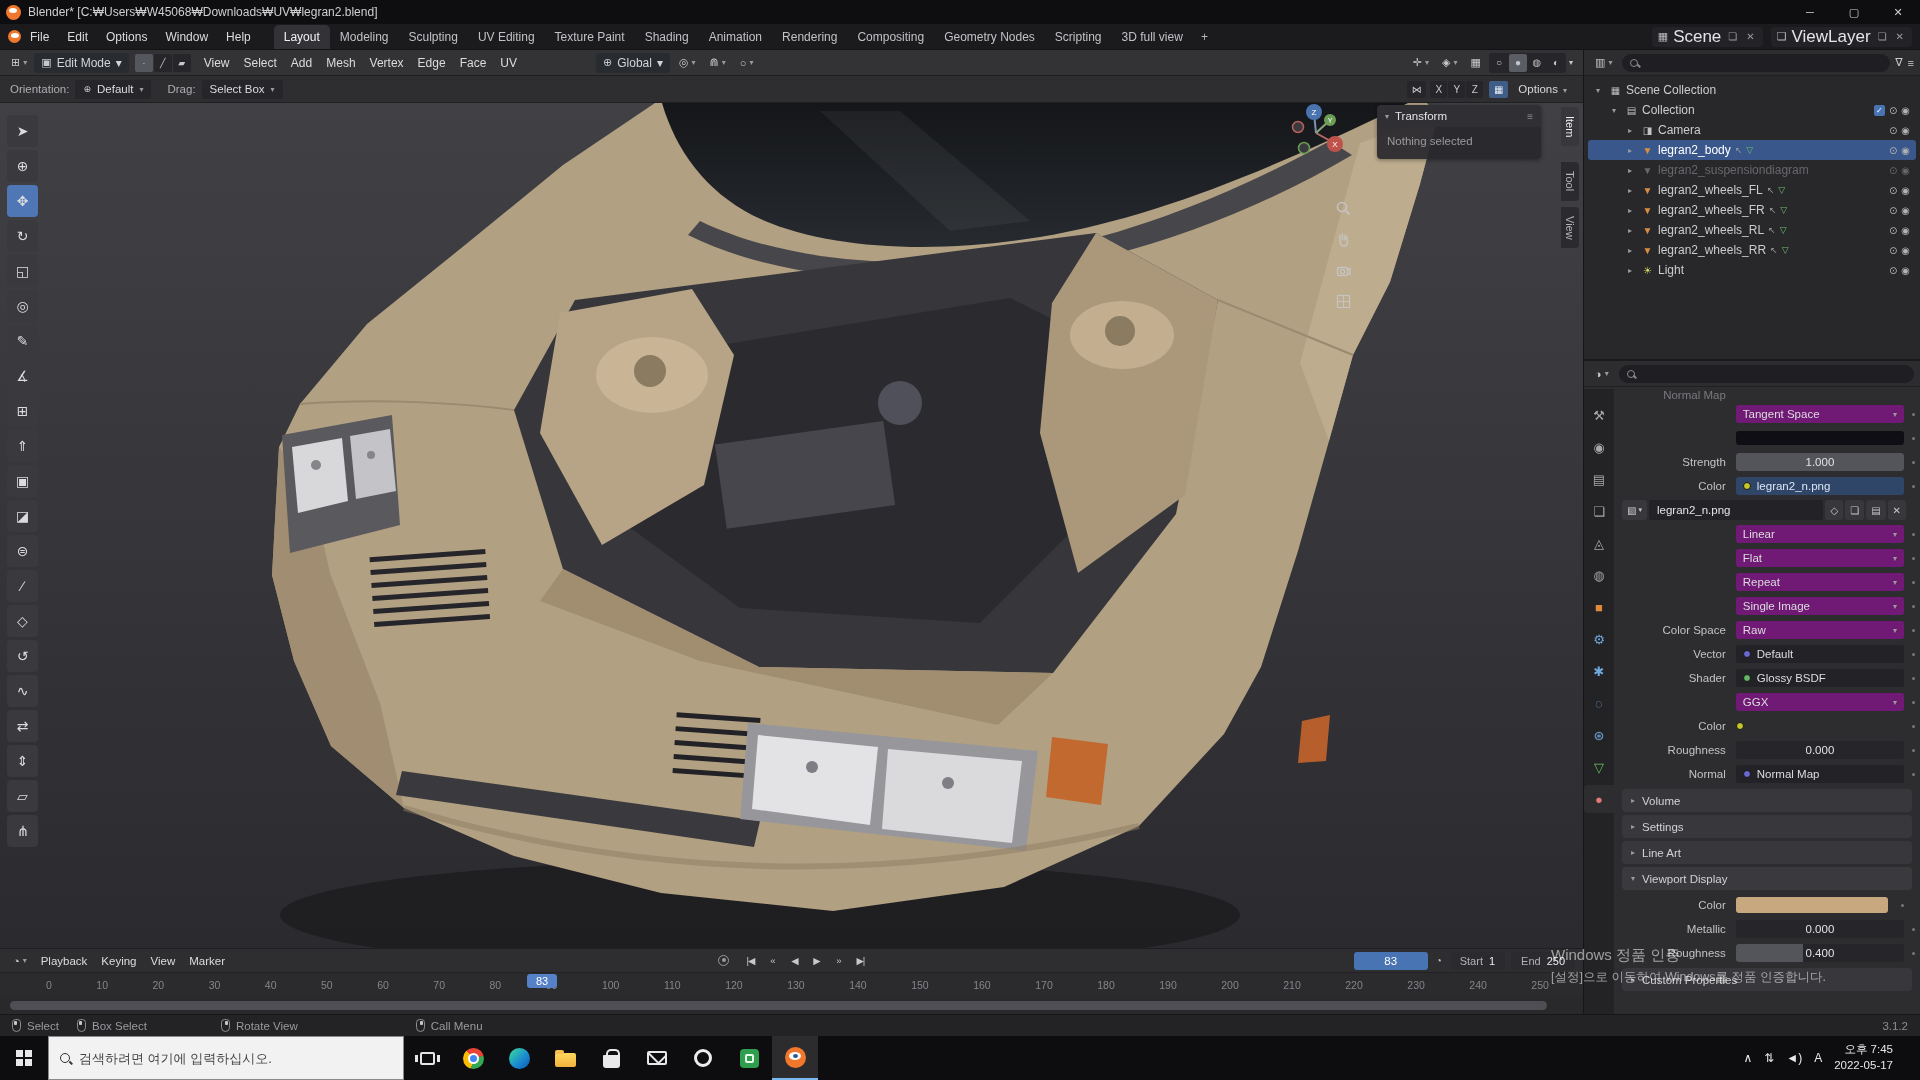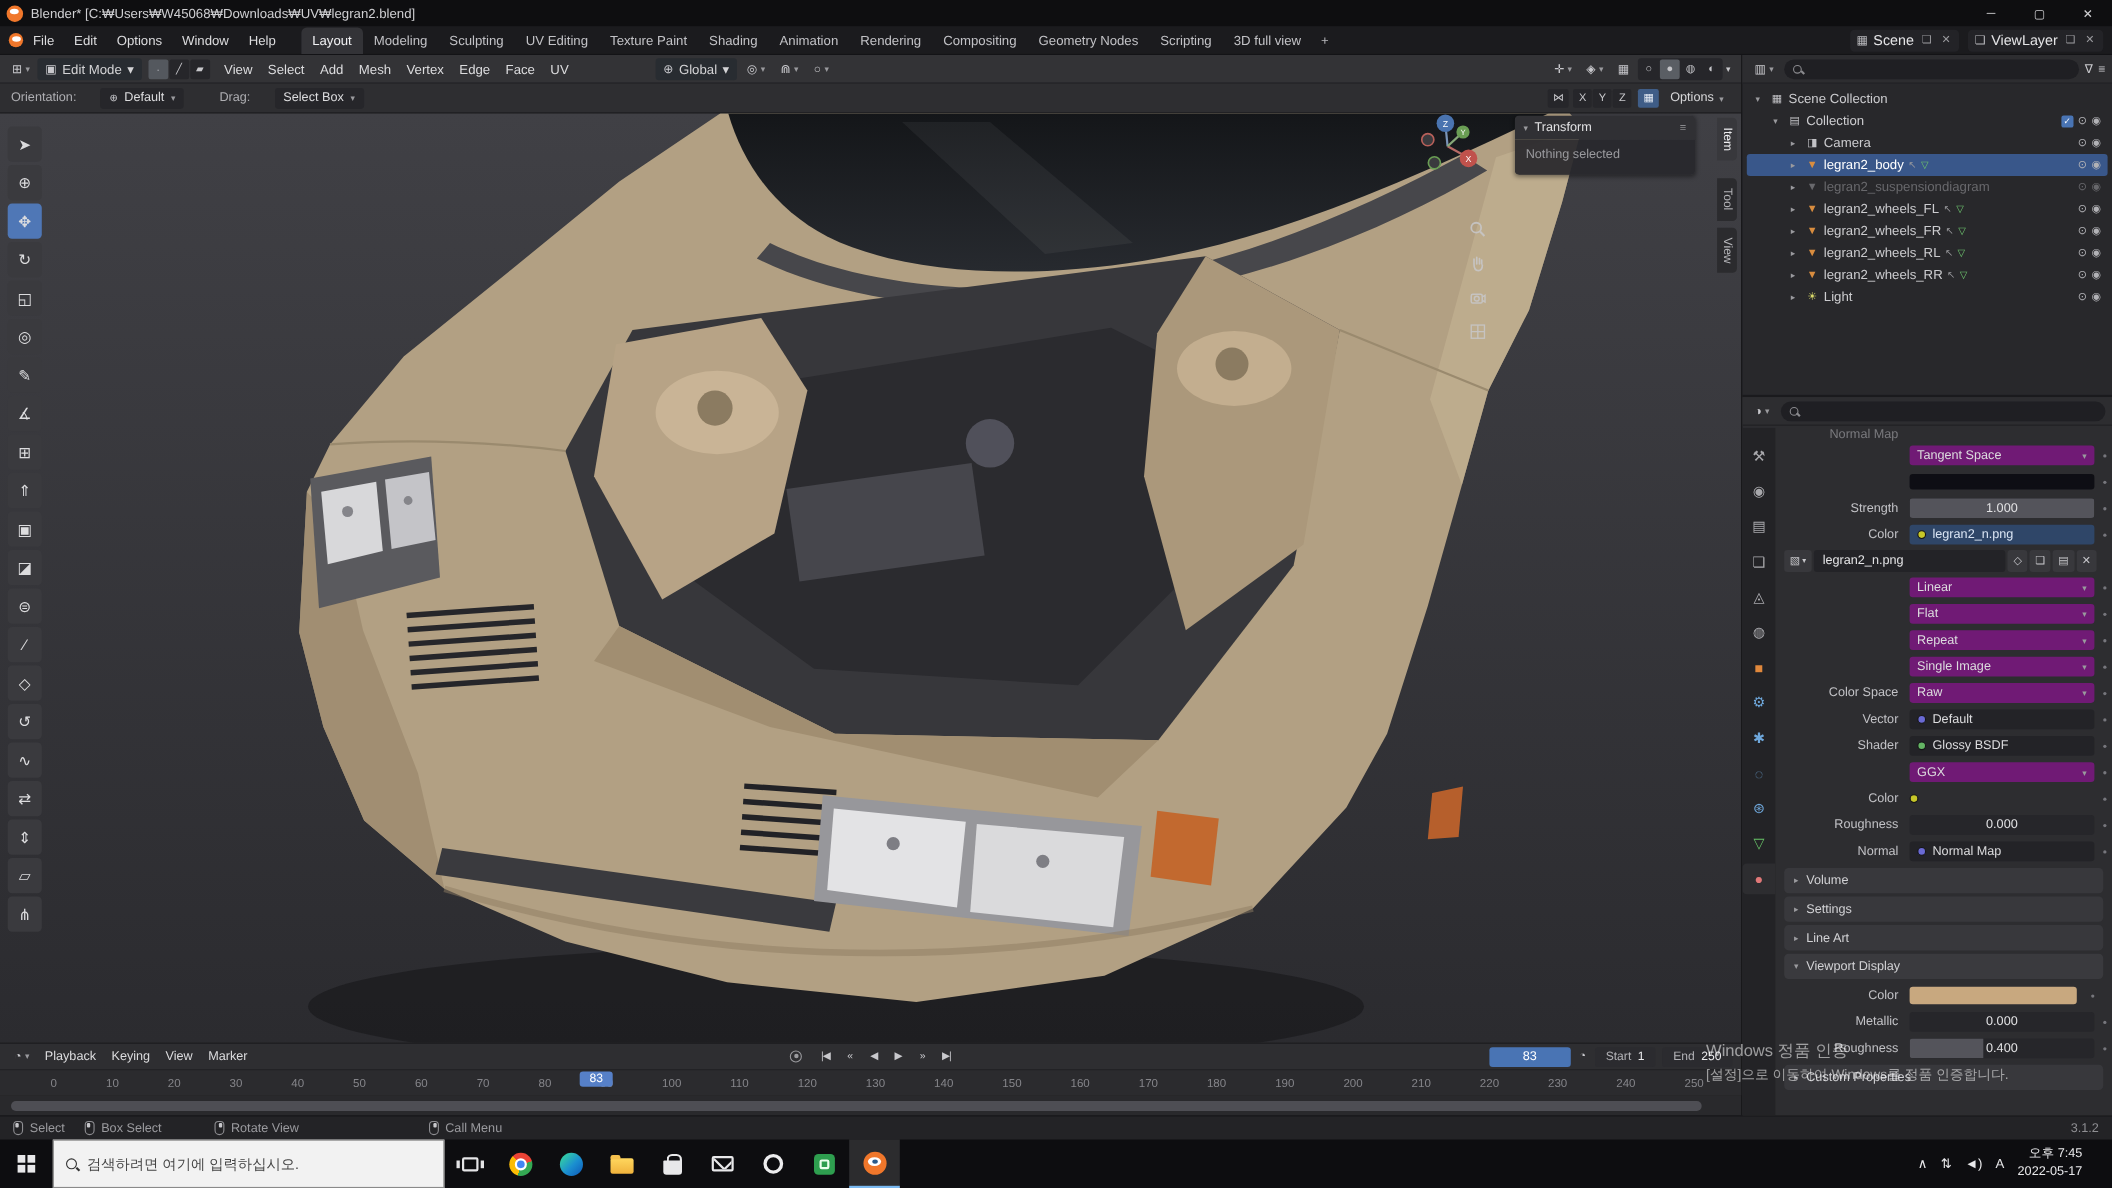--- a/index.html
+++ b/index.html
@@ -18,21 +18,21 @@
   
   .menubar{height:26px;background:#1b1b1e;display:flex;align-items:center;padding:0 8px;flex:none;border-bottom:1px solid #131316}
   .menu-item{padding:4px 9px;color:#dcdcde;cursor:default}
   .ws-tabs{display:flex;align-items:flex-end;height:100%;margin-left:14px}
   .ws-tab{padding:5px 10px 5px;color:#c2c2c6;border-radius:5px 5px 0 0;white-space:nowrap}
   .ws-tab.active{background:#333337;color:#f2f2f4}
   .ws-add{padding:4px 8px;color:#b8b8bc}
   .mb-right{margin-left:auto;display:flex;align-items:center;gap:8px}
   .mb-widget{display:flex;align-items:center;gap:5px;background:#232327;border-radius:4px;height:20px;padding:0 6px}
   .mb-widget .wicon{font-size:11px;color:#b8b8bc}
-  .mb-widget .wname{font-size:13px;color:#e4e4e6}
+  .mb-widget .wname{font-size:17px;color:#e4e4e6}
   .mb-widget .wbtn{font-size:10px;color:#9a9a9e;padding:0 2px}
 
   
   .content{display:flex;height:964px;flex:none}
   .left-col{width:1583px;display:flex;flex-direction:column;flex:none}
 
   .vp-header{height:26px;background:#333336;display:flex;align-items:center;padding:0 6px;gap:2px;border-bottom:1px solid #1f1f22}
   .hbtn{display:flex;align-items:center;gap:3px;padding:3px 5px;border-radius:3px;color:#d4d4d6}
   .hbtn .chev{font-size:8px;color:#9a9a9e}
   .dd-box{background:#282c31;border-radius:3px;display:flex;align-items:center;gap:5px;height:20px;padding:0 7px}
@@ -41,21 +41,21 @@
   .selmode span.on{background:#54585e}
   .vp-menus{display:flex}
   .vp-menus .menu-item{padding:4px 7px}
   .mid-cluster{display:flex;align-items:center;gap:4px;margin-left:70px}
   .right-cluster{margin-left:auto;display:flex;align-items:center;gap:3px;padding-right:4px}
   .shade-group{display:flex;gap:1px;background:#26262a;border-radius:3px;padding:1px}
   .shade-group span{width:18px;height:18px;display:flex;align-items:center;justify-content:center;font-size:10px;color:#c4c4c8;border-radius:2px}
   .shade-group span.active{background:#5a5e64}
   .icon-sm{font-size:11px;color:#c8c8cc}
 
-  .vp-subheader{height:27px;background:#2e2e31;display:flex;align-items:center;padding:0 10px;gap:22px;border-bottom:1px solid #1f1f22}
+  .vp-subheader{height:27px;background:#2e2e31;display:flex;align-items:center;padding:0 10px;gap:6px;border-bottom:1px solid #1f1f22}
   .sh-label{color:#aeaeb2;font-size:11.5px}
   .sh-dd{background:#26262a;border-radius:3px;height:19px;display:flex;align-items:center;gap:6px;padding:0 8px;color:#dcdcde;font-size:11.5px}
   .axis-group{display:flex;gap:1px}
   .axis-btn{width:17px;height:17px;background:#26262a;border-radius:2px;display:flex;align-items:center;justify-content:center;font-size:10px;color:#c8c8cc}
   .blue-toggle{width:19px;height:17px;background:#3f5d87;border-radius:2px;display:flex;align-items:center;justify-content:center;font-size:10px;color:#e8eef6;margin-left:2px}
 
   
   .vp-canvas{position:relative;height:845px;overflow:hidden;flex:none}
   .vp-canvas svg.scene3d{position:absolute;inset:0}
 
@@ -97,21 +97,21 @@
   .ph-line{width:2px;height:7px;background:#5680c8;margin:0 auto}
   .tl-scroll{height:18px;background:#29292c;display:flex;align-items:center;padding:0 10px}
   .scroll-thumb{height:9px;flex:1;background:#4e4e54;border-radius:5px;margin-right:26px}
 
   
   .statusbar{height:22px;background:#232326;border-top:1px solid #161619;display:flex;align-items:center;padding:0 12px;color:#9a9a9e;font-size:11.5px;flex:none}
   .hint{display:flex;align-items:center}
   .mouse{display:inline-block;width:9px;height:13px;border:1px solid #8e8e92;border-radius:4px 4px 5px 5px;position:relative;margin-right:6px}
   .mouse::after{content:"";position:absolute;top:1px;width:3px;height:4px;background:#c8c8cc;border-radius:1px}
   .mouse.l::after{left:1px}.mouse.m::after{left:2.7px}.mouse.r::after{right:1px}
-  .hint.g1{margin-right:18px}.hint.g2{margin-right:48px}.hint.g3{margin-right:118px}
+  .hint.g1{margin-right:18px}.hint.g2{margin-right:74px}.hint.g3{margin-right:118px}
   .version{margin-left:auto;color:#8e8e92}
 
   
   .right-col{width:337px;display:flex;flex-direction:column;border-left:1px solid #161618;flex:none}
   .outliner{height:311px;background:#28282b;display:flex;flex-direction:column;flex:none;border-bottom:2px solid #1a1a1d}
   .panel-head{height:26px;background:#2d2d30;display:flex;align-items:center;gap:5px;padding:0 6px;border-bottom:1px solid #202023;flex:none}
   .search-box{flex:1;height:18px;background:#1f1f23;border-radius:9px;display:flex;align-items:center;gap:6px;padding:0 8px;color:#8a8a8e}
   .mag{display:inline-block;width:8px;height:8px;border:1.5px solid currentColor;border-radius:50%;position:relative;flex:none}
   .mag::after{content:"";position:absolute;width:4px;height:1.5px;background:currentColor;transform:rotate(45deg);right:-3.5px;bottom:-1px}
   .ol-body{padding:4px 4px}

